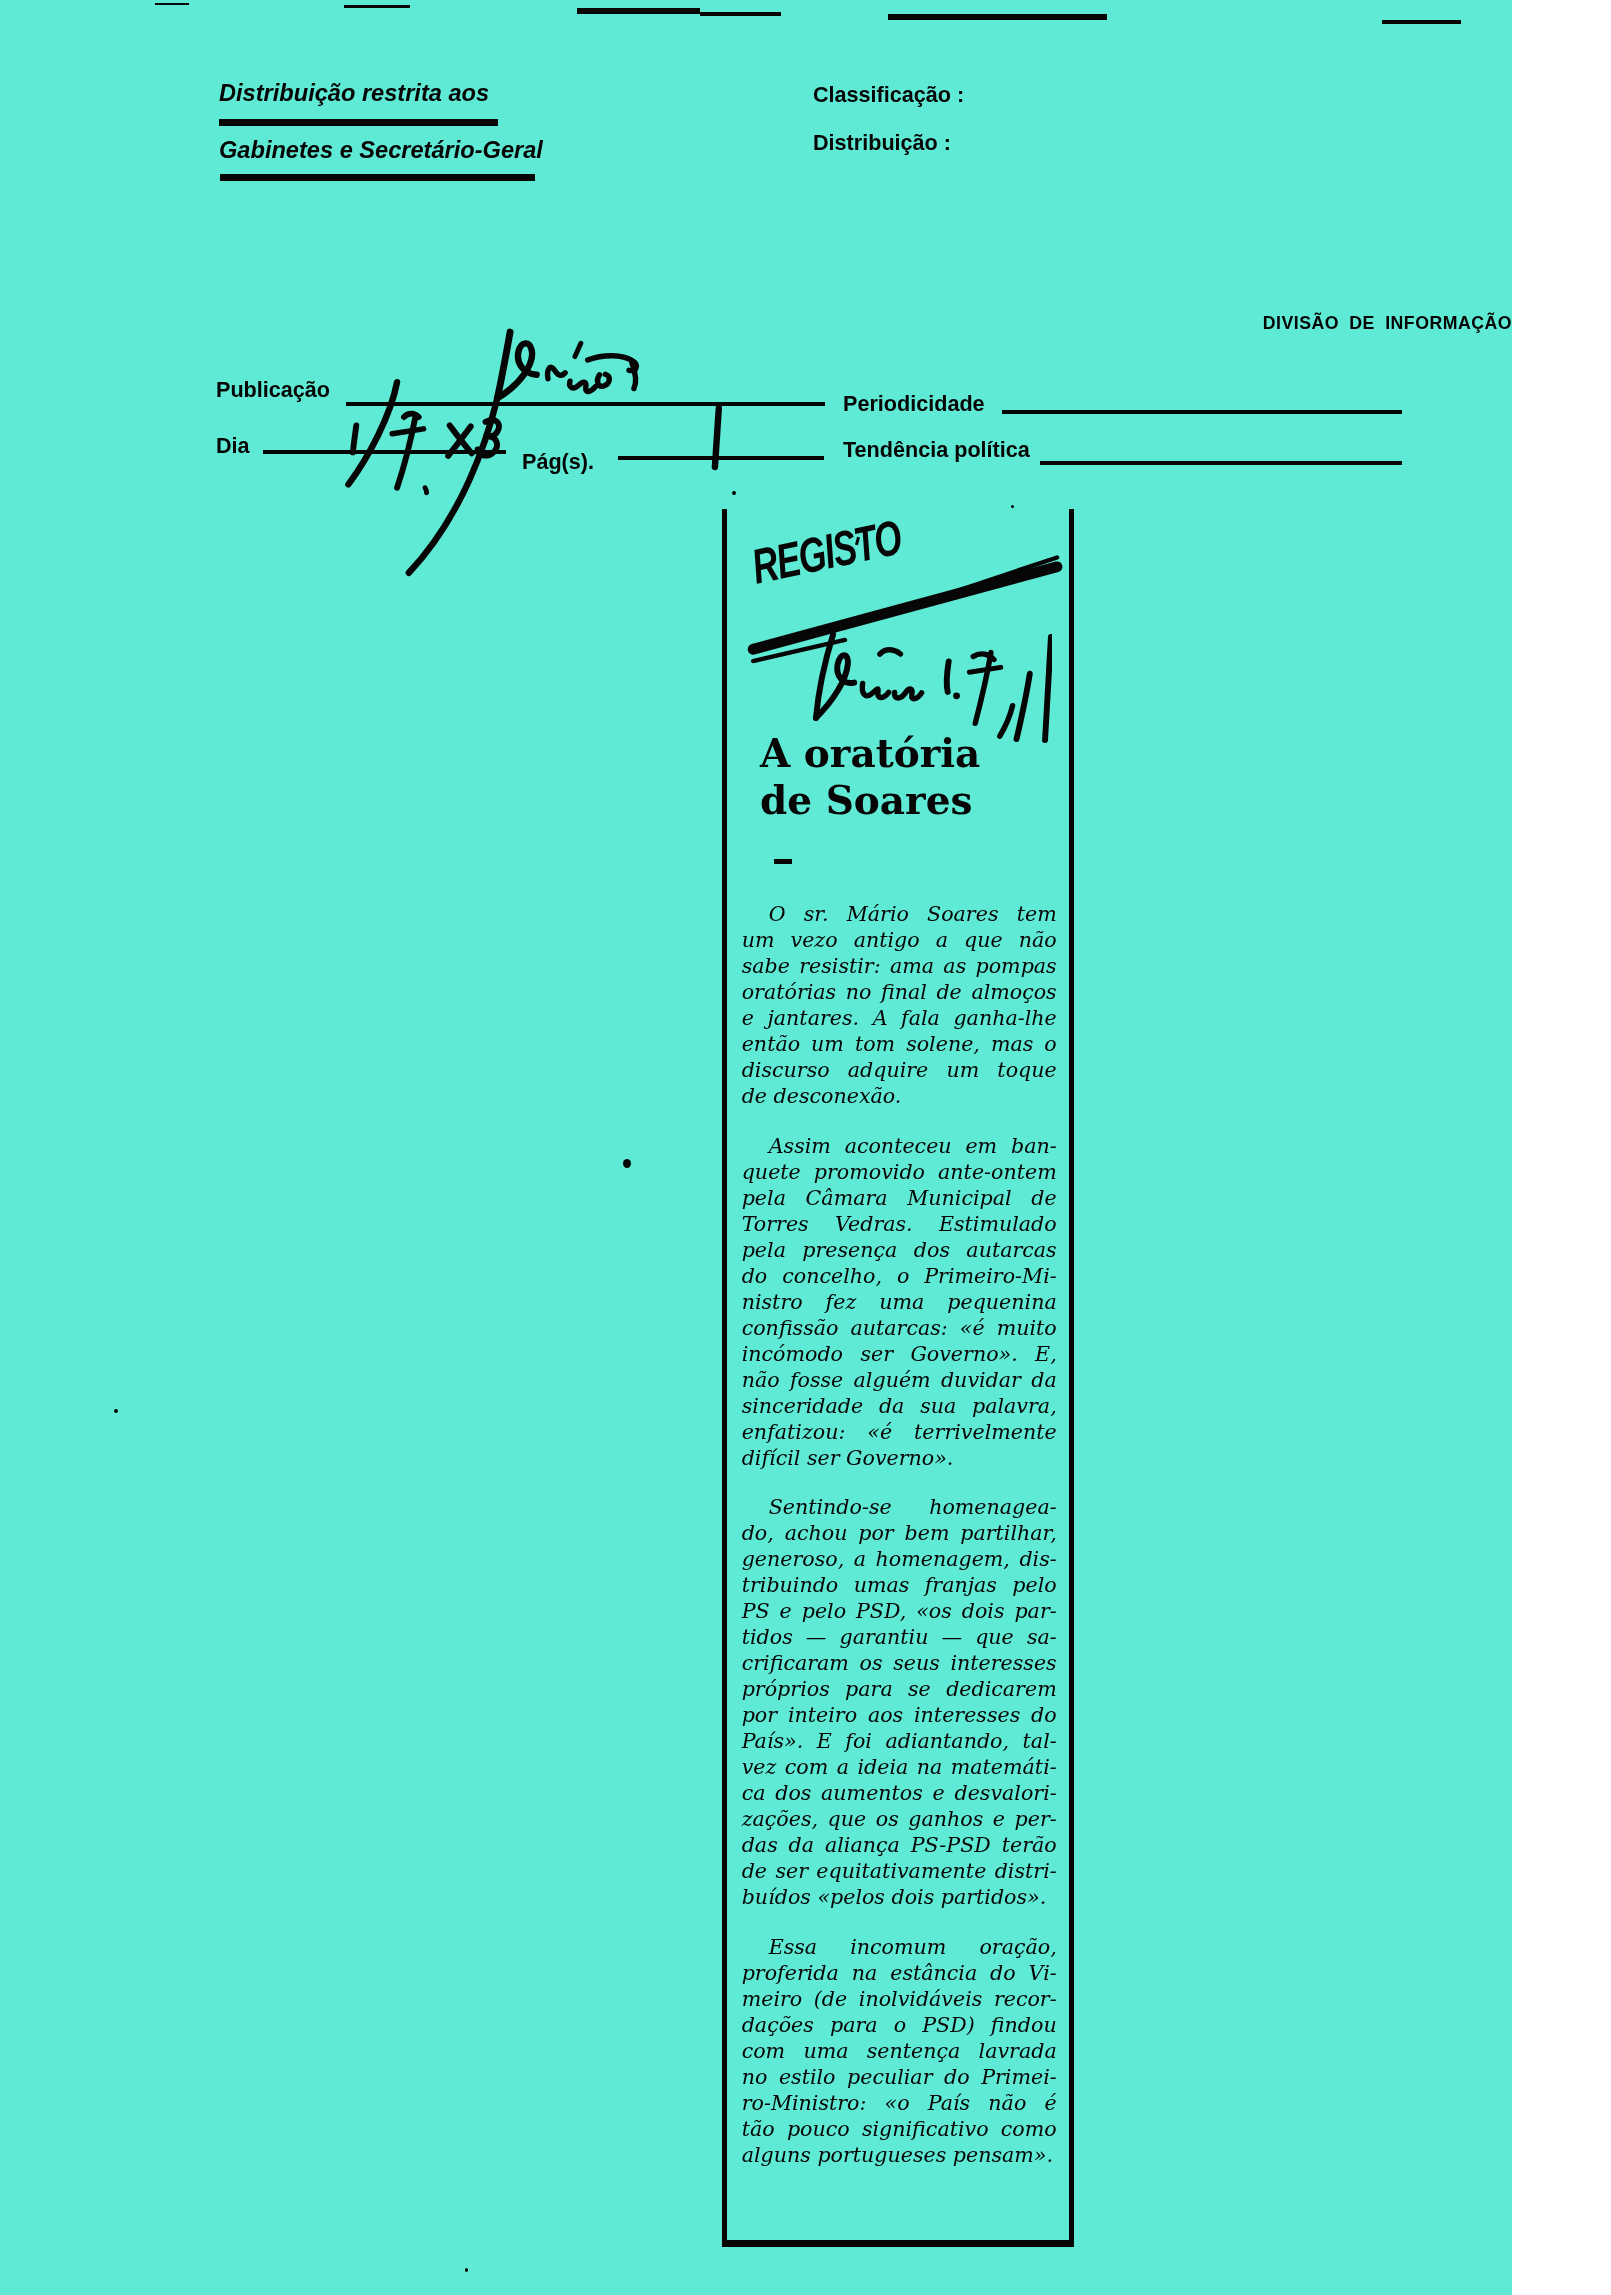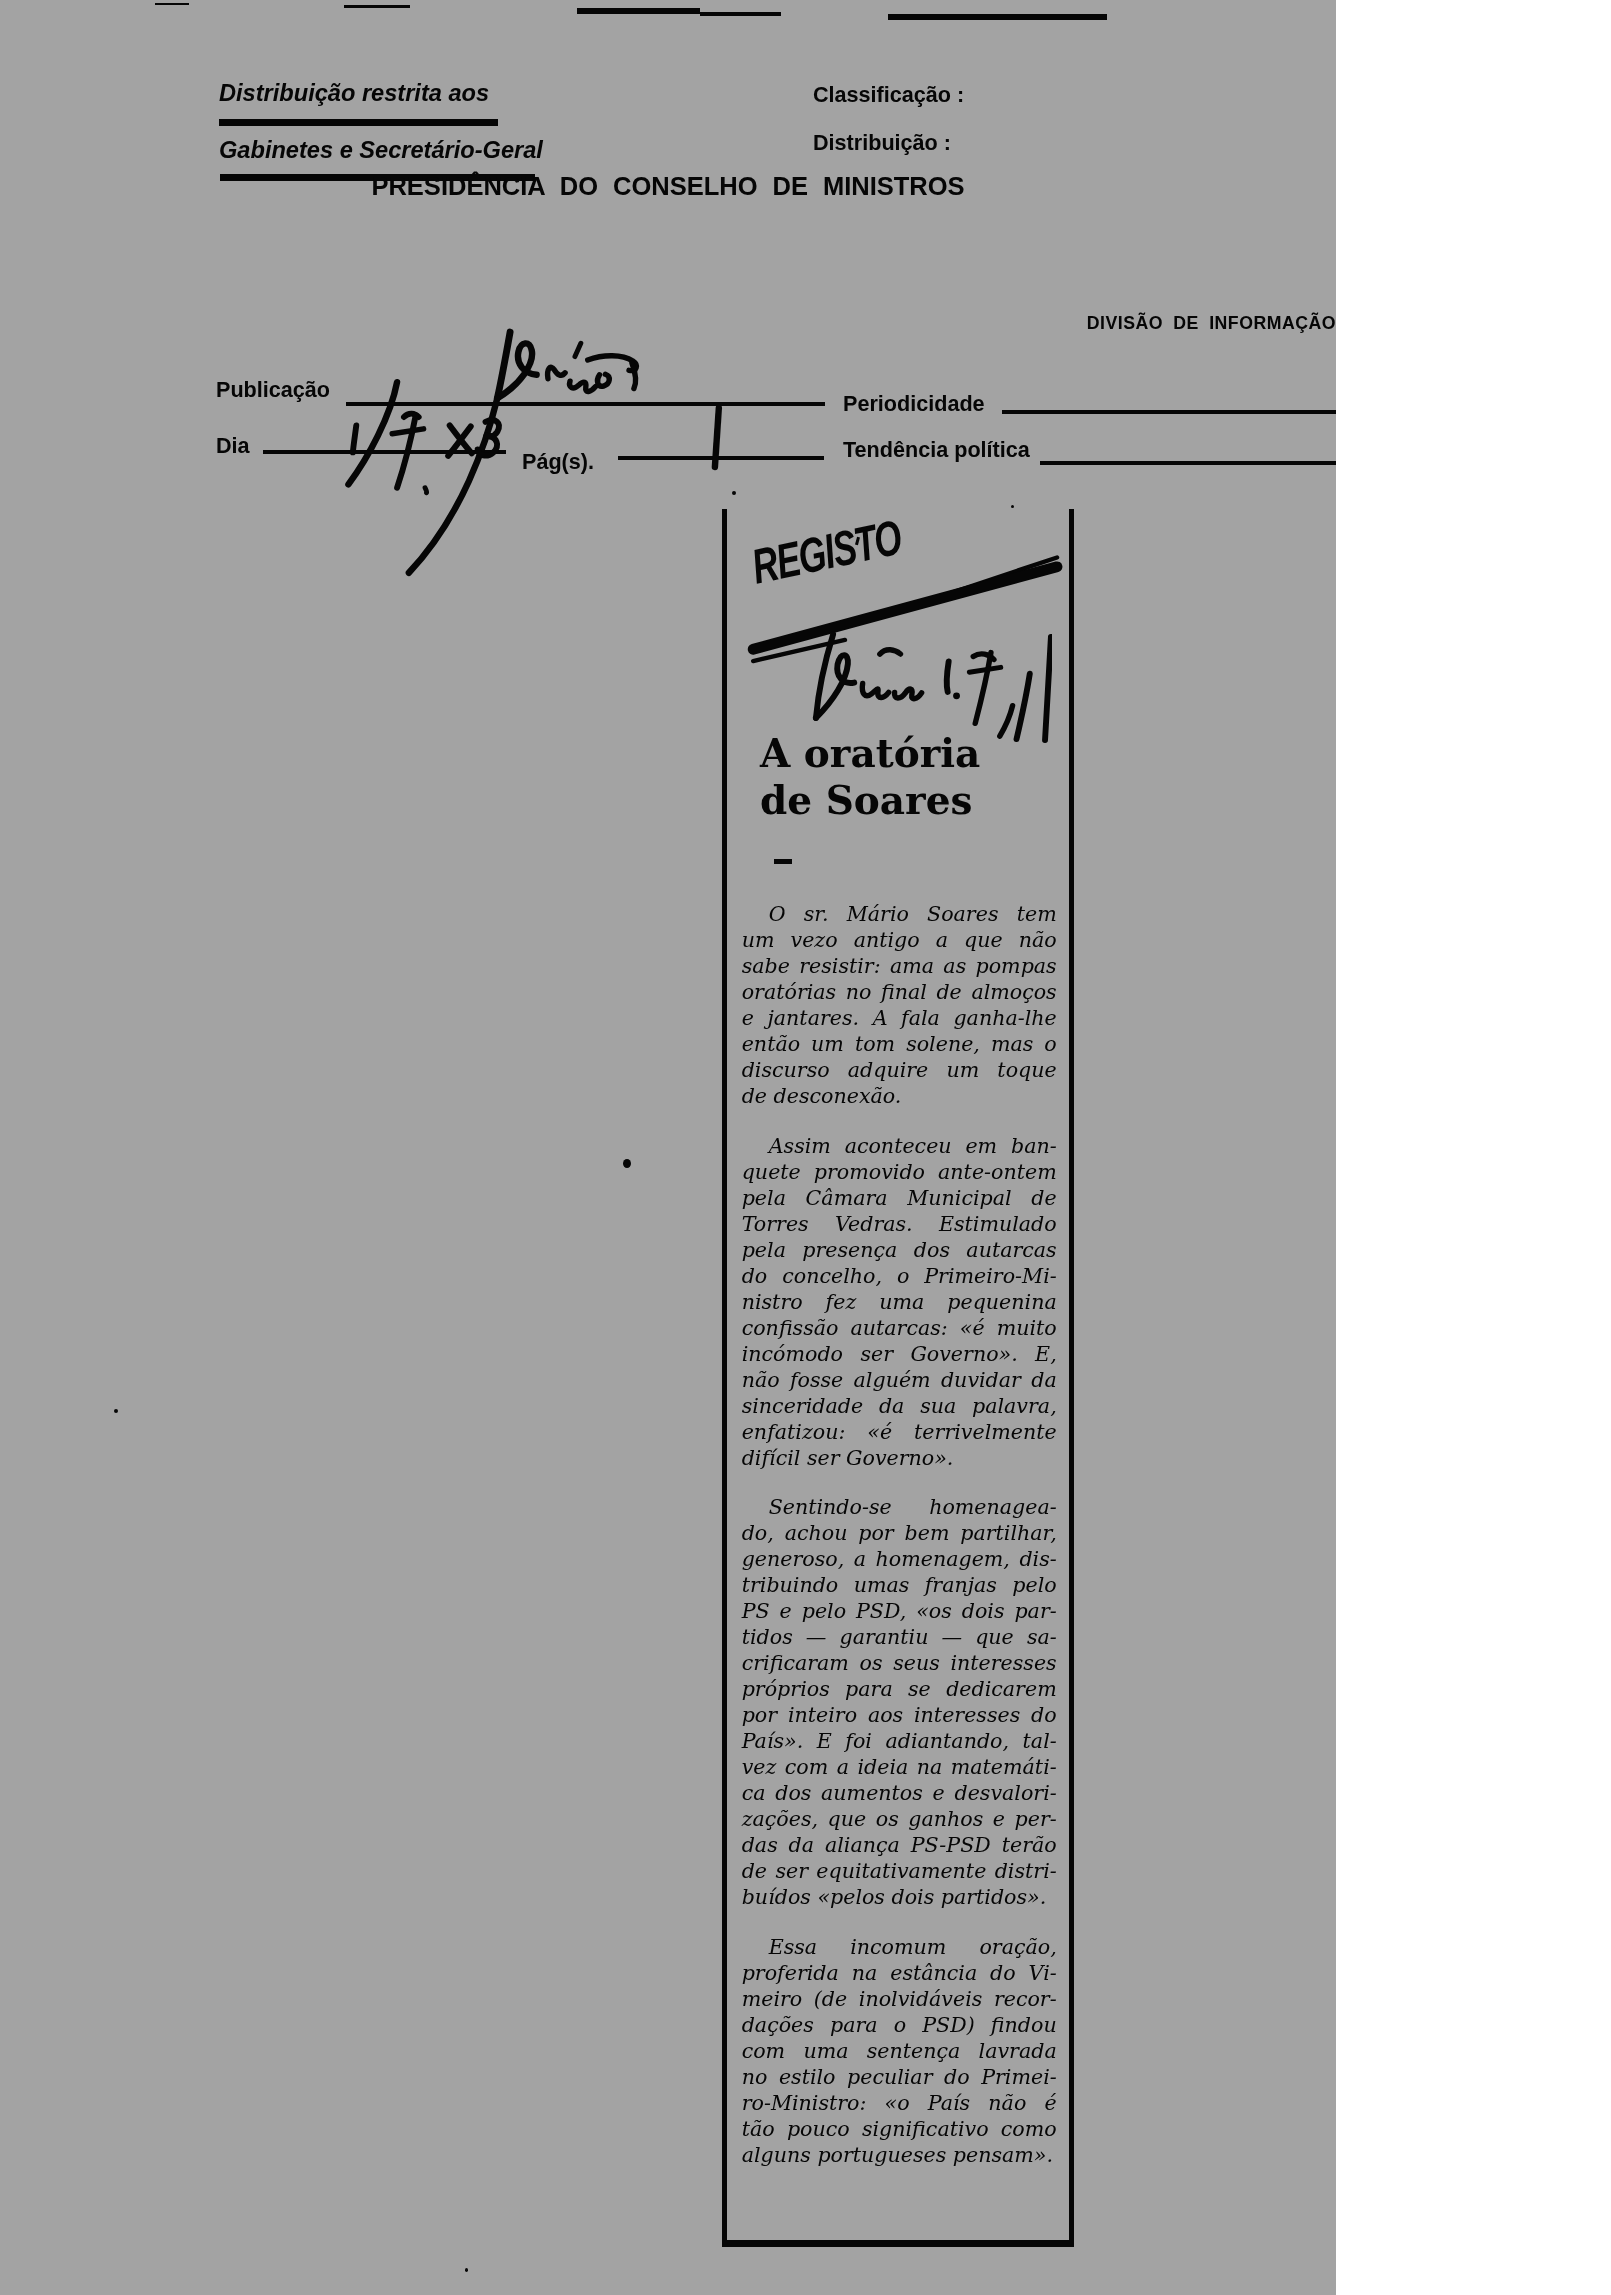--- a/index.html
+++ b/index.html
@@ -1,16 +1,16 @@
 <!DOCTYPE html>
 <html style="font-size:7.9px"><head>
 <meta charset="utf-8">
 <style>
   html,body{margin:0;padding:0;background:#ffffff;}
-  #page{position:relative;width:1336px;height:2295px;background:#a3a3a3;overflow:hidden;
+  #page{position:relative;width:1512px;height:2295px;background:#5eead4;overflow:hidden;
         font-family:"Liberation Sans",sans-serif;color:#060606;}
   .abs{position:absolute;}
   .bar{position:absolute;background:#060606;}
   .dot{position:absolute;background:#060606;border-radius:50%;}
   .stamp-line{position:absolute;font-style:italic;font-weight:bold;font-size:23.6px;white-space:nowrap;}
   .caps{font-weight:bold;white-space:nowrap;}
   .center-line{position:absolute;left:0;width:100%;text-align:center;}
   .form-label{position:absolute;font-weight:bold;font-size:21.6px;white-space:nowrap;}
   .hw path,.hw line{fill:none;stroke:#060606;stroke-linecap:round;stroke-linejoin:round;}
   .clipbox{position:absolute;left:722px;top:509px;width:352px;height:1738px;box-sizing:border-box;
@@ -39,21 +39,20 @@
   <div class="bar" style="left:1382px;top:19.7px;width:79px;height:3.9px;"></div>
 
   <div class="stamp-line" style="left:219px;top:80px;">Distribuição restrita aos</div>
   <div class="bar" style="left:219px;top:119px;width:279px;height:7.4px;"></div>
   <div class="stamp-line" style="left:219px;top:137px;">Gabinetes e Secretário-Geral</div>
   <div class="bar" style="left:220px;top:174px;width:315px;height:7.4px;"></div>
 
   <div class="abs caps" style="left:813px;top:82px;font-size:21.6px;">Classificação :</div>
   <div class="abs caps" style="left:813px;top:130px;font-size:21.6px;">Distribuição :</div>
 
-  <div class="center-line caps" style="top:172px;font-size:25.5px;word-spacing:7.9px;">PRESIDÊNCIA DO CONSELHO DE MINISTROS</div>
   <div class="center-line caps" style="top:313px;font-size:17.7px;letter-spacing:0.5px;word-spacing:4.9px;text-align:right;">DIVISÃO DE INFORMAÇÃO</div>
 
   <div class="form-label" style="left:216px;top:377px;">Publicação</div>
   <div class="bar" style="left:346px;top:402px;width:479px;height:4.4px;"></div>
   <div class="form-label" style="left:843px;top:391px;">Periodicidade</div>
   <div class="bar" style="left:1002px;top:410px;width:400px;height:4.4px;"></div>
 
   <div class="form-label" style="left:216px;top:433px;">Dia</div>
   <div class="bar" style="left:263px;top:450px;width:243px;height:4.4px;"></div>
   <div class="form-label" style="left:522px;top:449px;text-align:center;">Pág(s).</div>

